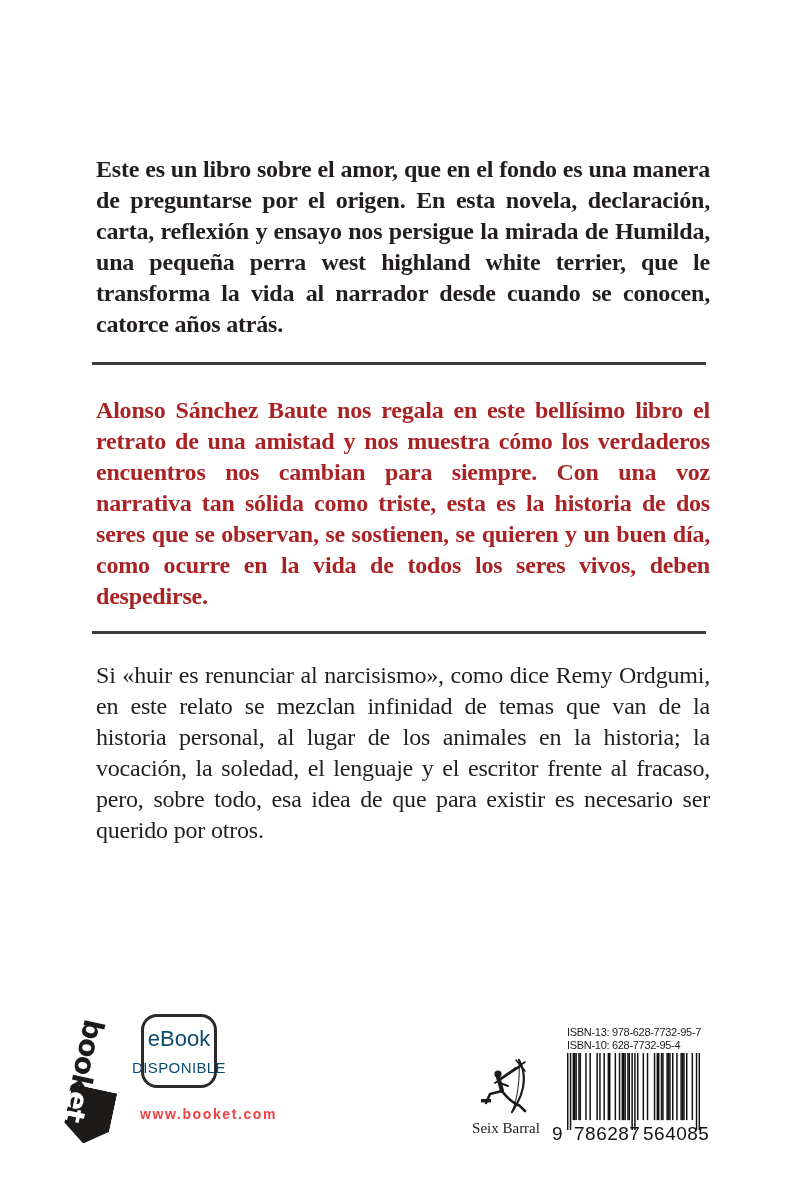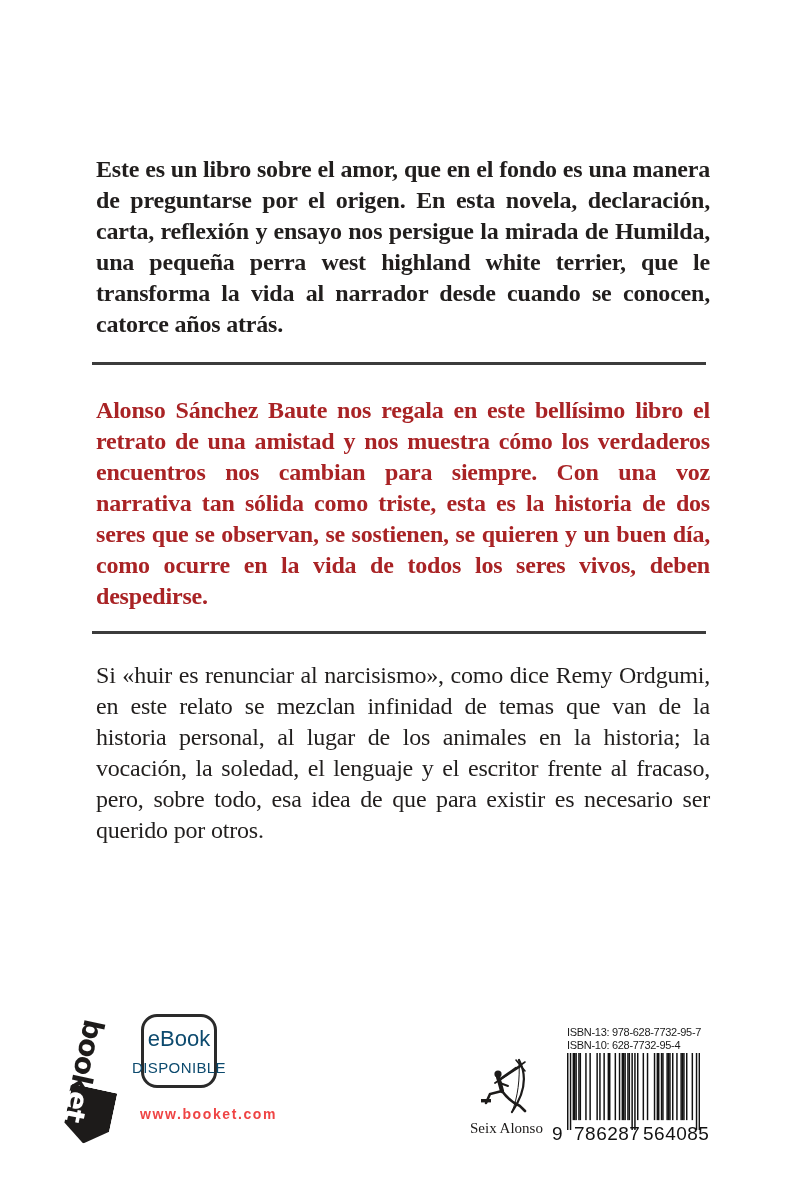--- a/index.html
+++ b/index.html
@@ -158,21 +158,21 @@
         <path d="M18 19 C20 25 21 29 22 33" stroke-width="4.2"></path>
         <path d="M19 22 L36 10" stroke-width="2.4"></path>
         <path d="M20 25 L28 28" stroke-width="2"></path>
 
         <path d="M22 33 L10 36 L6 45" stroke-width="2.6"></path>
         <path d="M22 33 C27 40 33 45 40 48 L45 53" stroke-width="2.6"></path>
 
         <rect x="1" y="41" width="10" height="3.4" fill="#1d1b1a" stroke="none"></rect>
       </g>
     </svg>
-    <div class="publisher-name">Seix Alonso</div>
+    <div class="publisher-name">Seix Barral</div>
   </div>
 
   <div class="footer-el barcode-block">
     <div class="isbn-line">ISBN-13: 978-628-7732-95-7</div>
     <div class="isbn-line">ISBN-10: 628-7732-95-4</div>
     <svg id="barcode-svg" width="133" height="77" viewBox="0 0 95 39" preserveAspectRatio="none">
         <rect x="0" y="0" width="1.05" height="39" fill="#111111"></rect>
         <rect x="2" y="0" width="1.05" height="39" fill="#111111"></rect>
         <rect x="4" y="0" width="1.05" height="34" fill="#111111"></rect>
         <rect x="5" y="0" width="1.05" height="34" fill="#111111"></rect>

